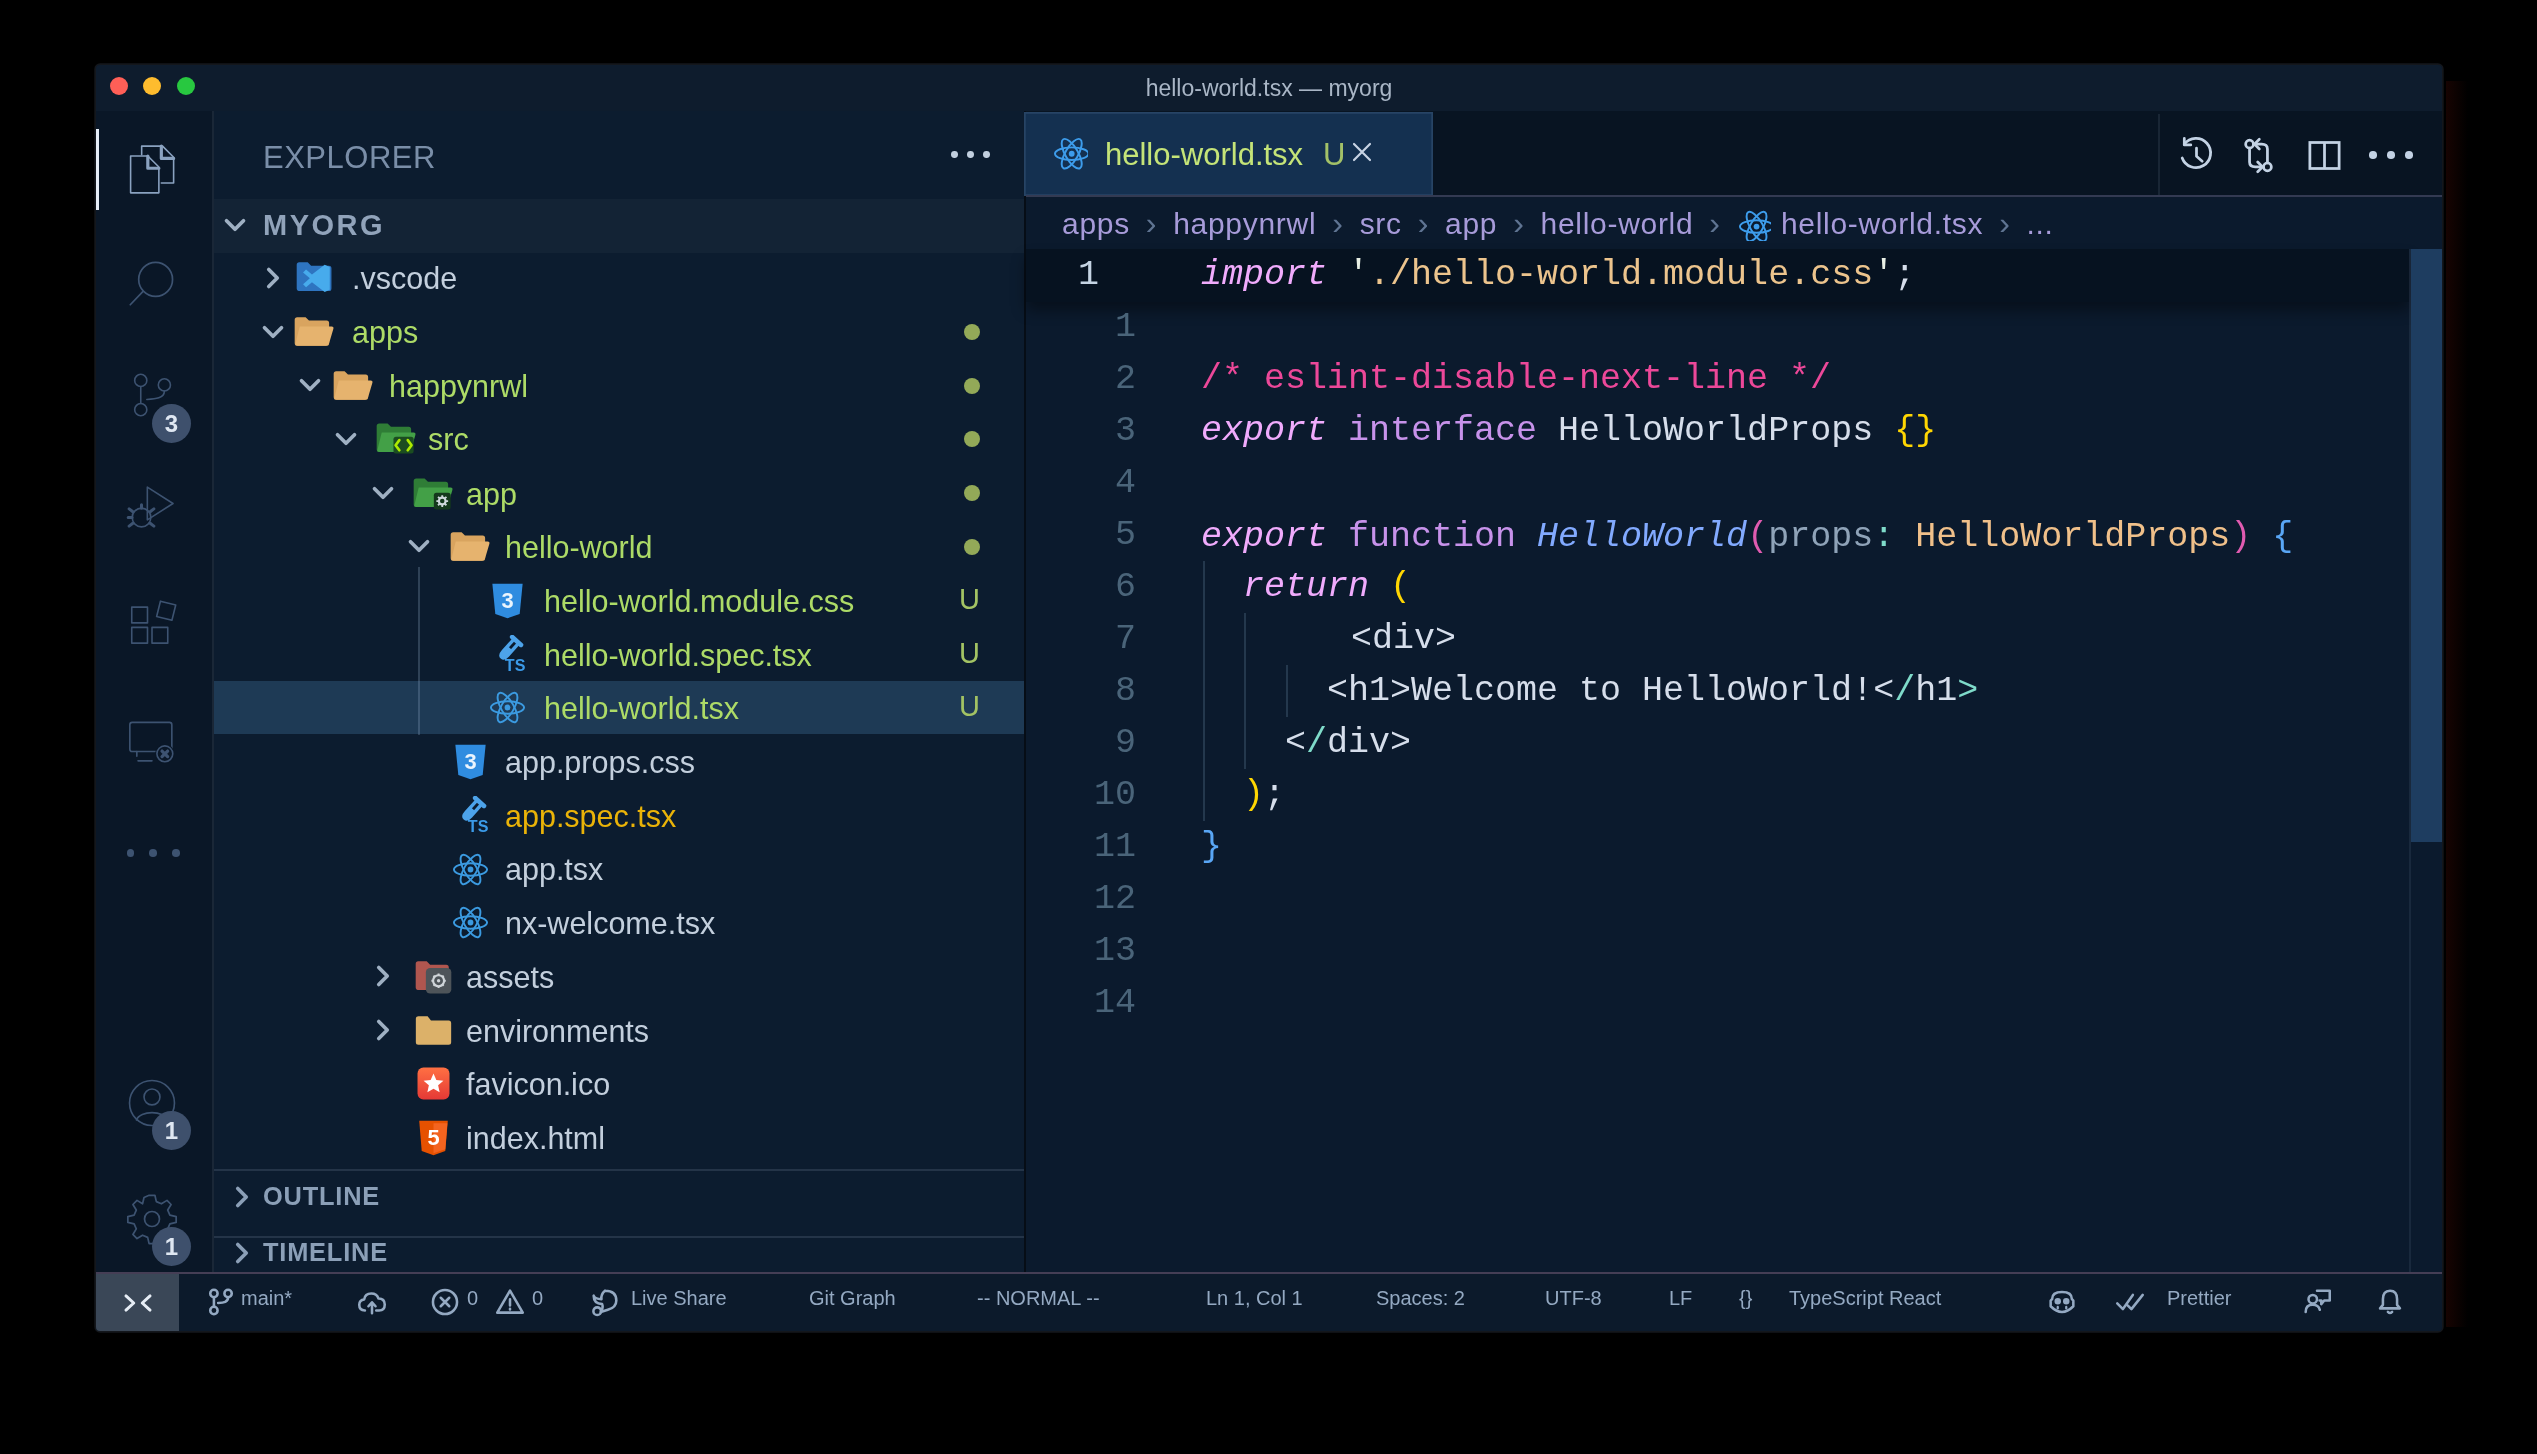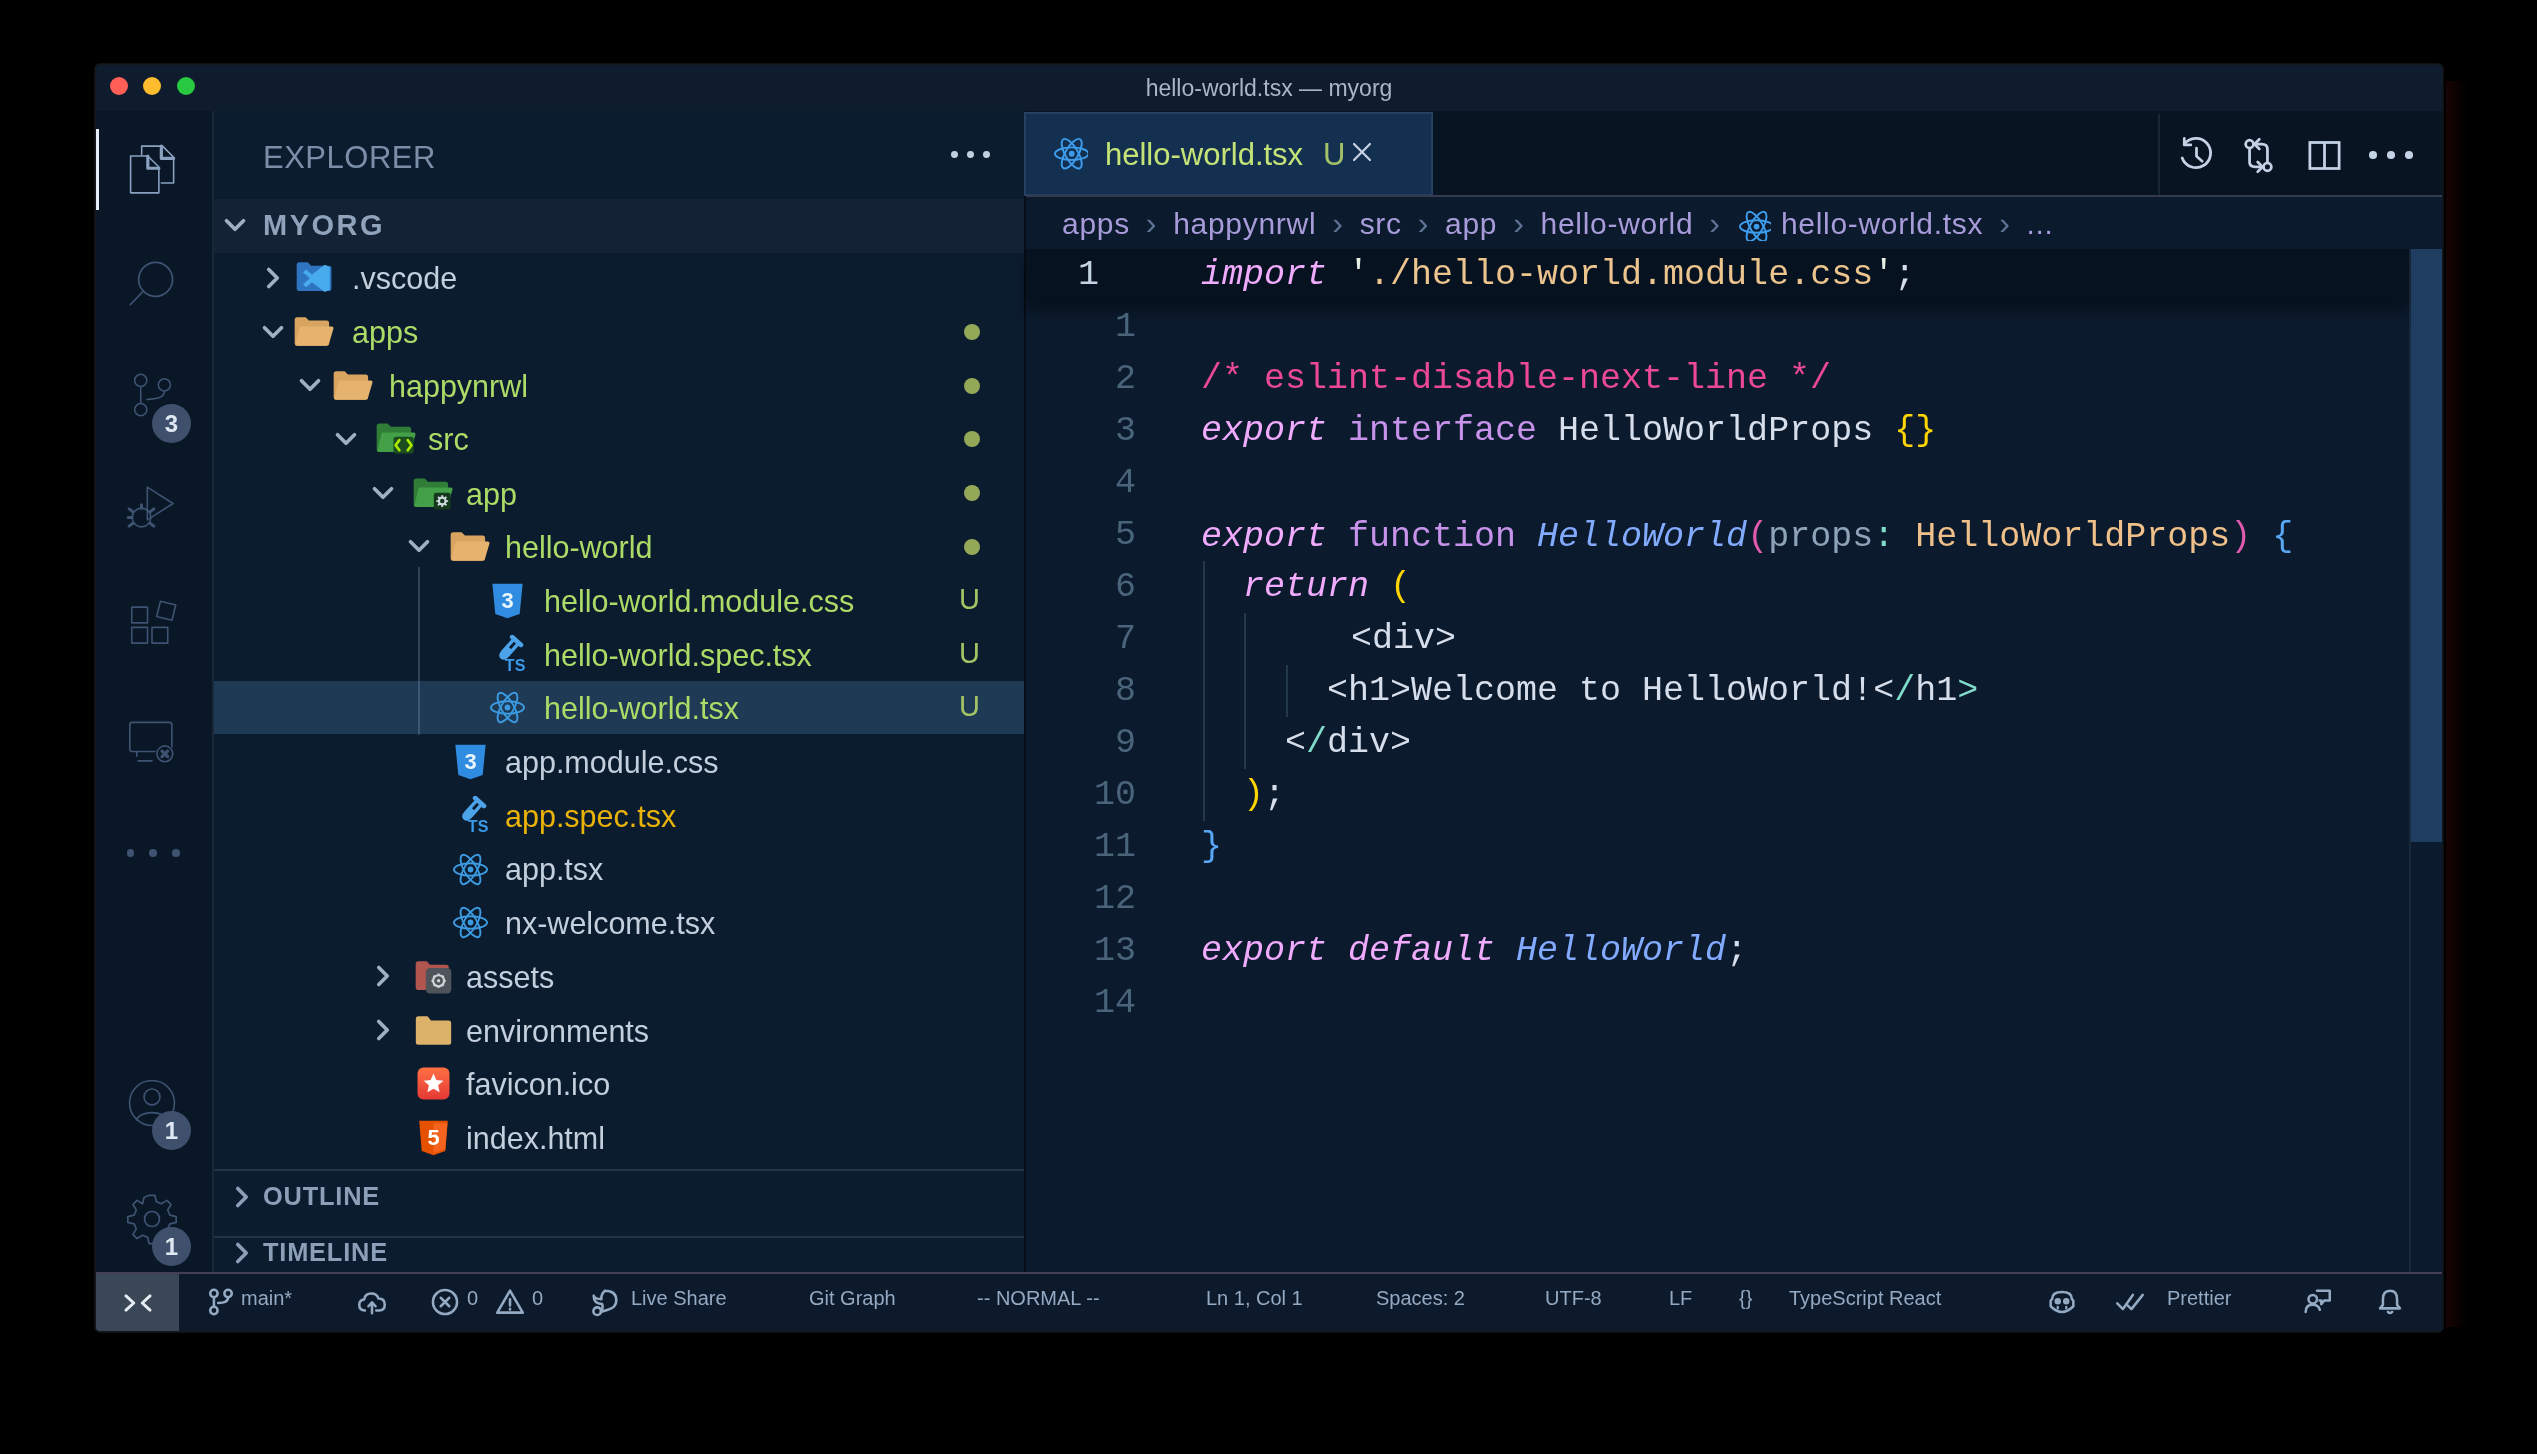--- a/index.html
+++ b/index.html
@@ -182,21 +182,21 @@
         <ellipse cx="23" cy="23" rx="19.5" ry="7.4" transform="rotate(120 23 23)"></ellipse>
       </g>
       <circle cx="23" cy="23" r="3.4" fill="#3b9ae0"></circle>
     </svg>
 <div class="trow" style="left:448px;top:616px;color:#addb67">hello-world.tsx</div>
 <div class="a" style="left:863px;top:625px;font-size:29px;color:#a3c364">U</div>
 <svg class="a" style="left:356px;top:678px" width="37" height="38" viewBox="0 0 44 45">
       <path d="M4 2 L40 2 L36.5 38 L22 43 L7.5 38 Z" fill="#2f8ce0"></path>
       <text x="22" y="31" font-family="Liberation Sans" font-size="26" font-weight="700" fill="#eaf4fd" text-anchor="middle">3</text>
     </svg>
-<div class="trow" style="left:409px;top:670px;color:#c3cfdd">app.module.css</div>
+<div class="trow" style="left:409px;top:670px;color:#c3cfdd">app.props.css</div>
 <svg class="a" style="left:355px;top:731px" width="39" height="39" viewBox="0 0 46 46">
       <g transform="rotate(42 22 20)">
         <path d="M15 2.5 L29 2.5" stroke="#4da3ea" stroke-width="5.5" stroke-linecap="round"></path>
         <path d="M18.3 4 L18.3 22 Q18.3 28.5 22 28.5 Q25.7 28.5 25.7 22 L25.7 4" fill="none" stroke="#4da3ea" stroke-width="4"></path>
         <path d="M18.5 14 L25.5 14 L25.5 22 Q25.5 28 22 28 Q18.5 28 18.5 22 Z" fill="#4da3ea"></path>
       </g>
       <text x="32" y="43" font-family="Liberation Sans,sans-serif" font-size="19" font-weight="700" fill="#3b9ae8" text-anchor="middle">TS</text>
     </svg>
 <div class="trow" style="left:409px;top:724px;color:#eab308">app.spec.tsx</div>
 <svg class="a" style="left:355px;top:785px" width="39" height="39" viewBox="0 0 46 46">
@@ -347,21 +347,20 @@
 <div class="cd" style="left:1105px;top:184px"><span class="pu">import</span> <span class="qt">'</span><span class="st">./hello-world.module.css</span><span class="qt">'</span><span class="wh">;</span></div>
 <div class="cd" style="left:1105px;top:288px"><span class="cm">/* eslint-disable-next-line */</span></div>
 <div class="cd" style="left:1105px;top:340px"><span class="pu">export</span> <span class="pn">interface</span> <span class="wh">HelloWorldProps</span> <span class="gd">{}</span></div>
 <div class="cd" style="left:1105px;top:446px"><span class="pu">export</span> <span class="pn">function</span> <span class="fn">HelloWorld</span><span class="pk">(</span><span class="pr">props</span><span class="te">:</span> <span class="ty">HelloWorldProps</span><span class="pk">)</span> <span class="bb">{</span></div>
 <div class="cd" style="left:1105px;top:496px">  <span class="pu">return</span> <span class="gd">(</span></div>
 <div class="cd" style="left:1171px;top:548px">    <span class="wh">&lt;div&gt;</span></div>
 <div class="cd" style="left:1105px;top:600px">      <span class="wh">&lt;h1&gt;Welcome to HelloWorld!</span><span class="wh">&lt;</span><span class="te">/</span><span class="wh">h1</span><span class="te">&gt;</span></div>
 <div class="cd" style="left:1105px;top:652px">    <span class="wh">&lt;</span><span class="te">/</span><span class="wh">div&gt;</span></div>
 <div class="cd" style="left:1105px;top:704px">  <span class="gd">)</span><span class="wh">;</span></div>
 <div class="cd" style="left:1105px;top:756px"><span class="bb">}</span></div>
-<div class="cd" style="left:1105px;top:860px"><span class="pu">export</span> <span class="pu">default</span> <span class="fn">HelloWorld</span><span class="wh">;</span></div>
 <div class="a" style="left:2313px;top:184px;width:1.7px;height:1023px;background:rgba(160,180,210,.10)"></div>
 <div class="a" style="left:2315px;top:184px;width:31px;height:593px;background:#1e3d60"></div>
 <div class="a" style="left:0;top:1207px;width:2346px;height:2.5px;background:#453e55"></div>
 <div class="a" style="left:0;top:1209px;width:2346px;height:57px;background:#0c1a2b"></div>
 <div class="a" style="left:0;top:1209px;width:83px;height:57px;background:#3a4757"></div>
 <svg class="a" style="left:24.6px;top:1221px" width="34" height="34" viewBox="0 0 24 24" fill="none" stroke="#e6edf5" stroke-width="2.1" stroke-linecap="round" stroke-linejoin="round">
       <path d="M3.5 7 L9 12 L3.5 17"></path>
       <path d="M20.5 7 L15 12 L20.5 17"></path>
     </svg>
 <svg class="a" style="left:108px;top:1220px" width="34" height="34" viewBox="0 0 24 24" fill="none" stroke="#94a9c2" stroke-width="1.80" stroke-linecap="round" stroke-linejoin="round">

